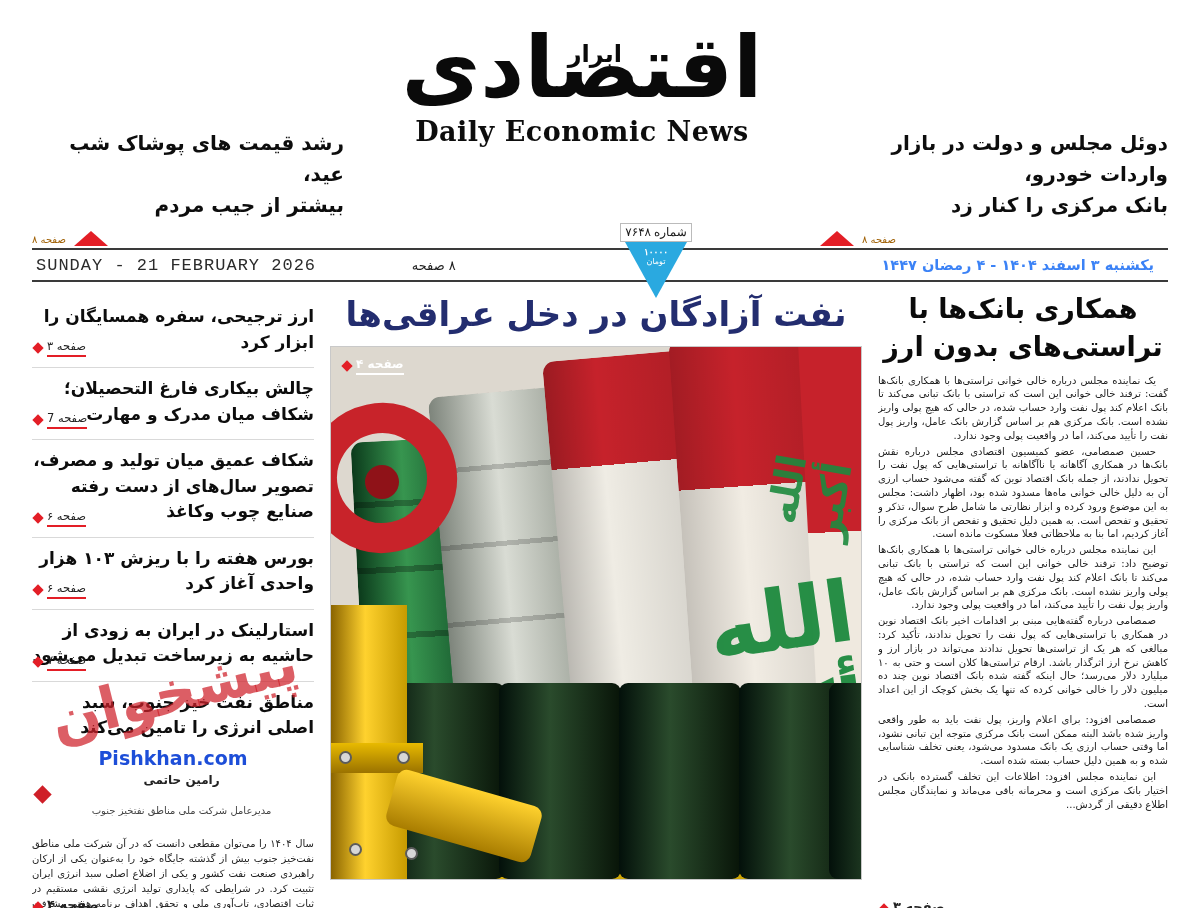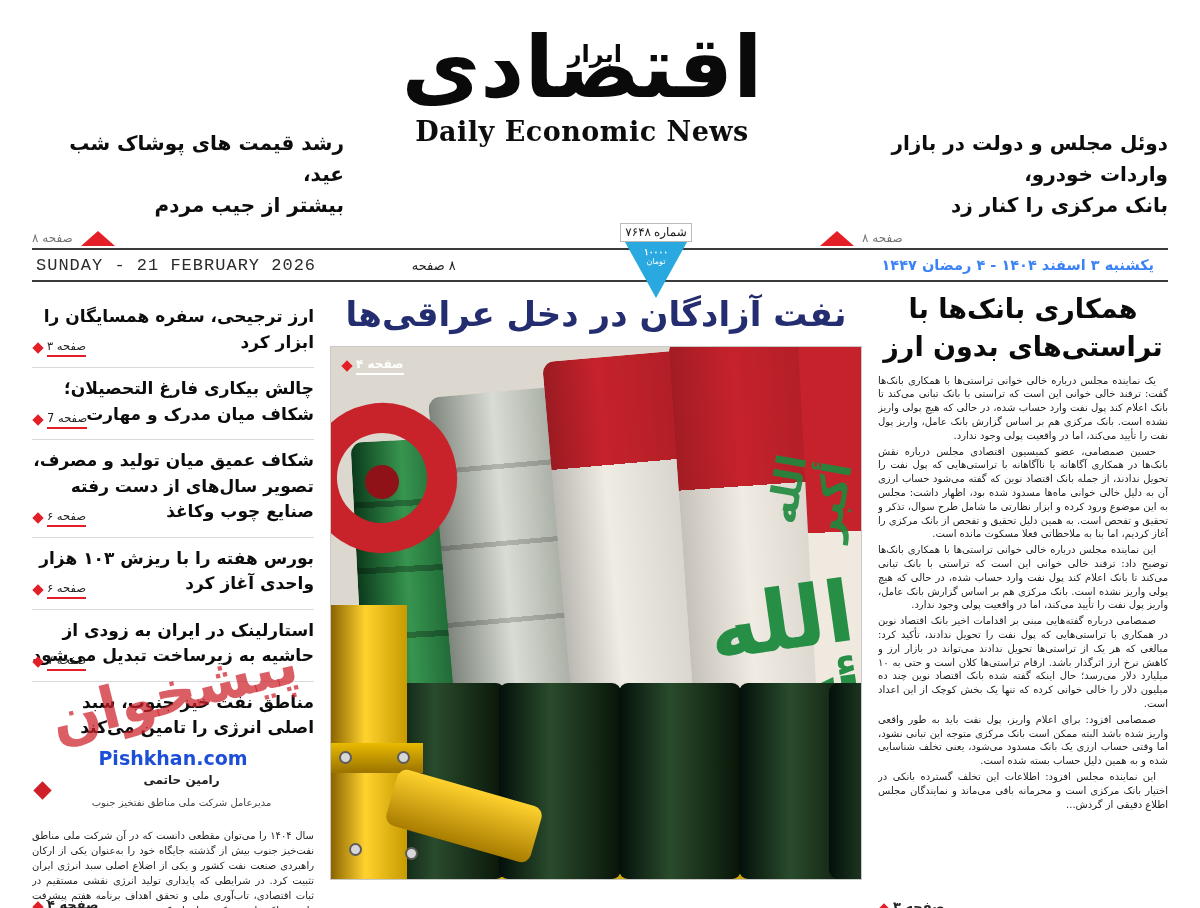--- a/index.html
+++ b/index.html
@@ -7,21 +7,21 @@
   body { font-family:"DejaVu Sans", sans-serif; color:#111; }
   .page { position:relative; width:1200px; height:908px; background:#fff; overflow:hidden; margin:0 auto; }
 
   
   .masthead { display:flex; height:248px; padding:10px 32px 0 32px; }
   .mh-left { width:312px; padding-top:118px; }
   .mh-right { width:348px; padding-top:118px; }
   .mh-headline { direction:rtl; text-align:right; font-weight:bold; font-size:20px; line-height:1.55; color:#0d0d0d; }
   .mh-marker-row { display:flex; align-items:flex-end; gap:8px; margin-top:10px; }
   .tri-up { width:0; height:0; border-left:17px solid transparent; border-right:17px solid transparent; border-bottom:15px solid #e31e26; }
-  .mh-page { direction:rtl; font-size:12px; color:#737373; padding-bottom:1px;text-align:center; }
+  .mh-page { direction:rtl; font-size:10px; color:#a16207; padding-bottom:1px;text-align:center; }
 
   .logo-wrap { flex:1; position:relative; text-align:center; padding-top:14px; }
   .logo-fa { direction:rtl; font-size:86px; font-weight:bold; line-height:1.0; color:#0a0a0a; letter-spacing:-2px; }
   .logo-fa-small { position:absolute; top:30px; left:47%; font-size:24px; font-weight:bold; color:#0a0a0a; }
   .logo-en { font-family:"DejaVu Serif", serif; font-weight:bold; font-size:27px; color:#0d0d0d; margin-top:6px; letter-spacing:0.5px; }
 
   
   .datebar { position:relative; margin:0 32px; border-top:2px solid #3a3a3a; border-bottom:2px solid #3a3a3a; height:34px; display:flex; align-items:center; }
   .date-en { font-family:Liberation Mono, monospace; font-variant:small-caps; letter-spacing:1px; font-size:17px; color:#2b2b2b; padding-left:4px; }
   .db-spacer { flex:1; }
@@ -46,21 +46,21 @@
   .sb-marker { position:absolute; left:2px; bottom:8px; direction:rtl; display:flex; align-items:center; gap:5px; }
   .pg-underline { border-bottom:2px solid #e31e26; padding-bottom:2px; font-size:11.5px; color:#222; }
   .diamond { width:8px; height:8px; background:#e31e26; transform:rotate(45deg); flex:0 0 auto; }
 
   .sb-item-watermarked { position:relative; }
   .wm-word { position:absolute; right:14px; top:-26px; color:rgba(206,32,41,0.72); font-size:58px; font-weight:bold; transform:rotate(-14deg); z-index:3; pointer-events:none; white-space:nowrap; }
   .wm-site { text-align:center; color:#1d4ed8; font-weight:bold; font-size:19px; margin-top:6px; direction:ltr; }
   .author-row { display:flex; direction:rtl; align-items:center; margin-top:4px; }
   .author-txt { flex:1; text-align:center; }
   .author-name { font-size:12px; font-weight:bold; color:#222; }
-  .author-title { direction:rtl; font-size:10px; color:#444; margin-top:10px; }
+  .author-title { direction:rtl; font-size:10px; color:#444; margin-top:18px; }
   .author-diamond { width:13px; height:13px; background:#cf1f28; transform:rotate(45deg); margin:0 0 0 4px; }
   .sb-lead { direction:rtl; text-align:justify; font-size:10px; line-height:1.5; color:#222; margin-top:10px; padding-bottom:26px; }
   .sb-lead-marker { position:absolute; left:2px; bottom:6px; direction:rtl; display:flex; align-items:center; gap:5px; }
   .sb-lead-marker .pg-underline { font-size:13px; font-weight:bold; }
 
   
   .main-headline { direction:rtl; text-align:center; color:#232d6f; font-weight:bold; font-size:34px; line-height:1.3; padding:2px 0 10px 0; }
   .photo { position:relative; width:100%; height:534px; border:1px solid #c9c9c9; overflow:hidden; background:#ddd8cf; }
   .barrel { position:absolute; border-radius:12px; }
   .b-green { left:28px; top:92px; width:132px; height:330px; transform:rotate(-3deg);

